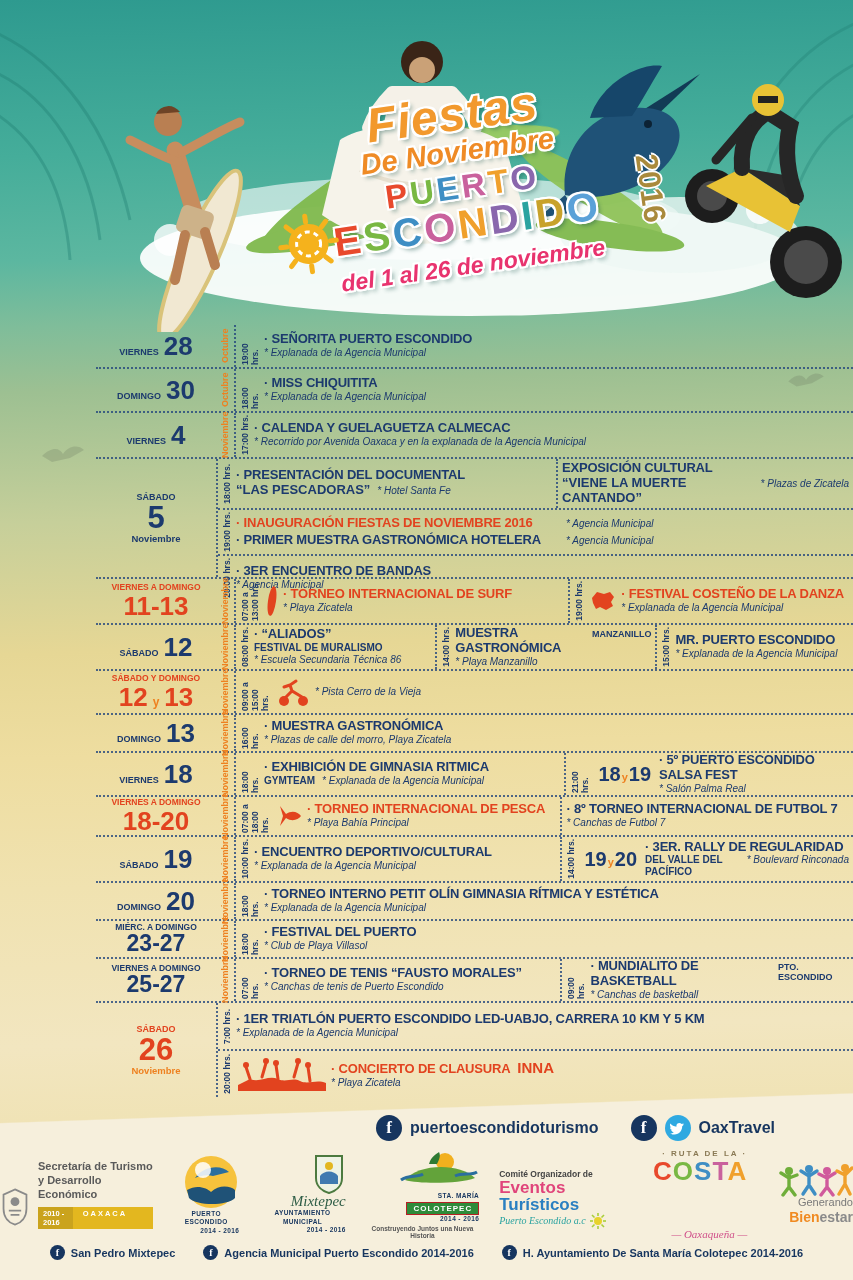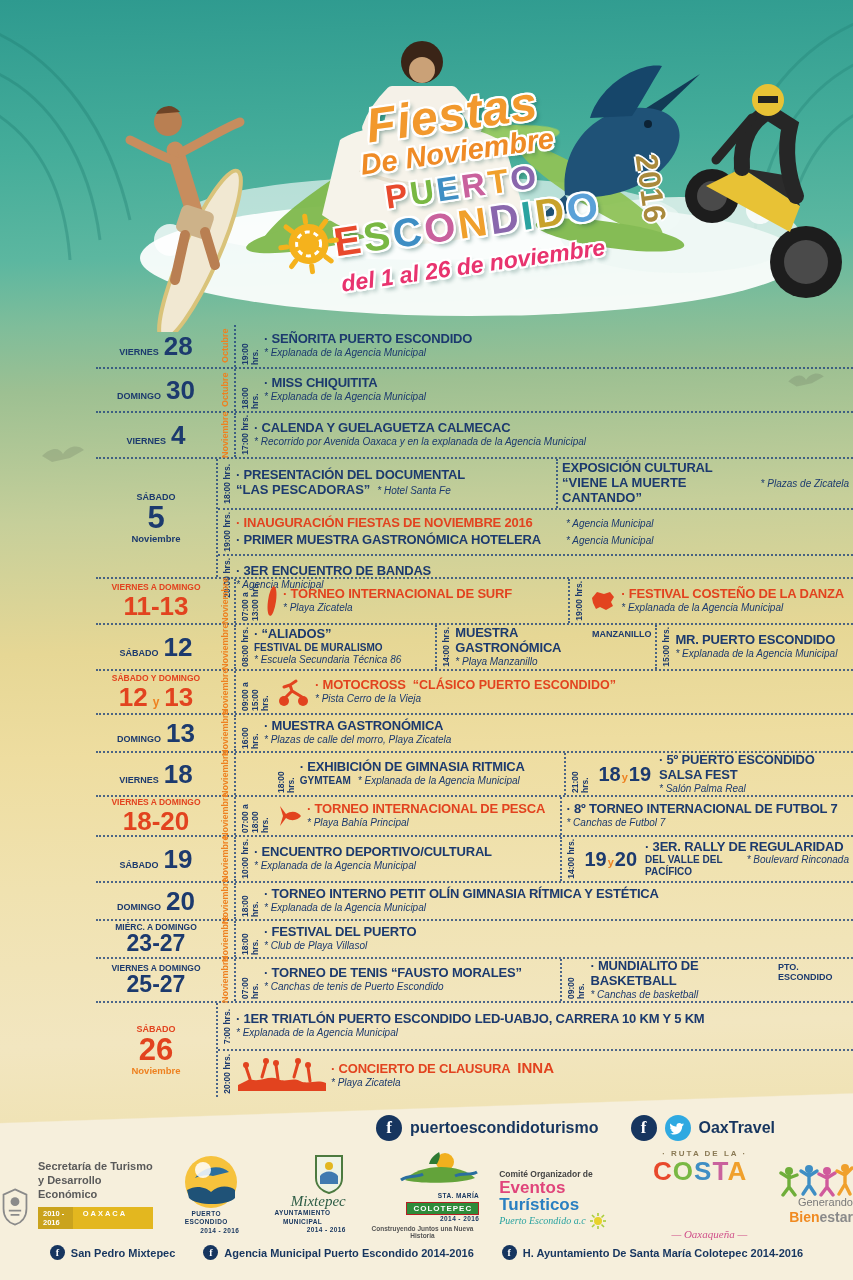--- a/index.html
+++ b/index.html
@@ -407,24 +407,20 @@
           <div class="ev">
         <div class="time vert">09:00 a 15:00 hrs.</div>
         <span class="evicon">
               <svg width="34" height="30" viewBox="0 0 34 30">
                 <circle cx="8" cy="24" r="5" fill="#e2431f"></circle>
                 <circle cx="27" cy="24" r="5" fill="#e2431f"></circle>
                 <path d="M8,22 L16,14 L26,20 M16,14 L14,8 L20,4 M14,8 L8,10" stroke="#e2431f" stroke-width="3" fill="none" stroke-linecap="round"></path>
               </svg>
             </span>
         <div class="ebody">
-          <div class="tl">
-                <span class="t red">· MOTOCROSS</span>
-                <span class="sfx-red">“CLÁSICO PUERTO ESCONDIDO”</span>
-              </div>
           <div class="ven">* Pista Cerro de la Vieja</div>
         </div>
       </div>
         </div>
     </div>
 
     <div class="srow" style="height:38px;">
       <div class="datec">
           <div class="dline">
             <span class="day">DOMINGO</span>
@@ -447,21 +443,21 @@
     <div class="srow" style="height:44px;">
       <div class="datec">
           <div class="dline">
             <span class="day">VIERNES</span>
             <span class="num">18</span>
           </div>
         </div>
       <div class="month vert">Noviembre</div>
       <div class="vline"></div>
       <div class="events">
-        <div class="ev" style="flex:1.15;justify-content:center;">
+        <div class="ev" style="flex:1.15;">
           <div class="time vert">18:00 hrs.</div>
           <div class="ebody">
             <div class="t">· EXHIBICIÓN DE GIMNASIA RITMICA</div>
             <div class="tl">
                 <span class="subt">GYMTEAM</span>
                 <span class="ven">* Explanada de la Agencia Municipal</span>
               </div>
           </div>
         </div>
         <div class="ev" style="flex:1;">

